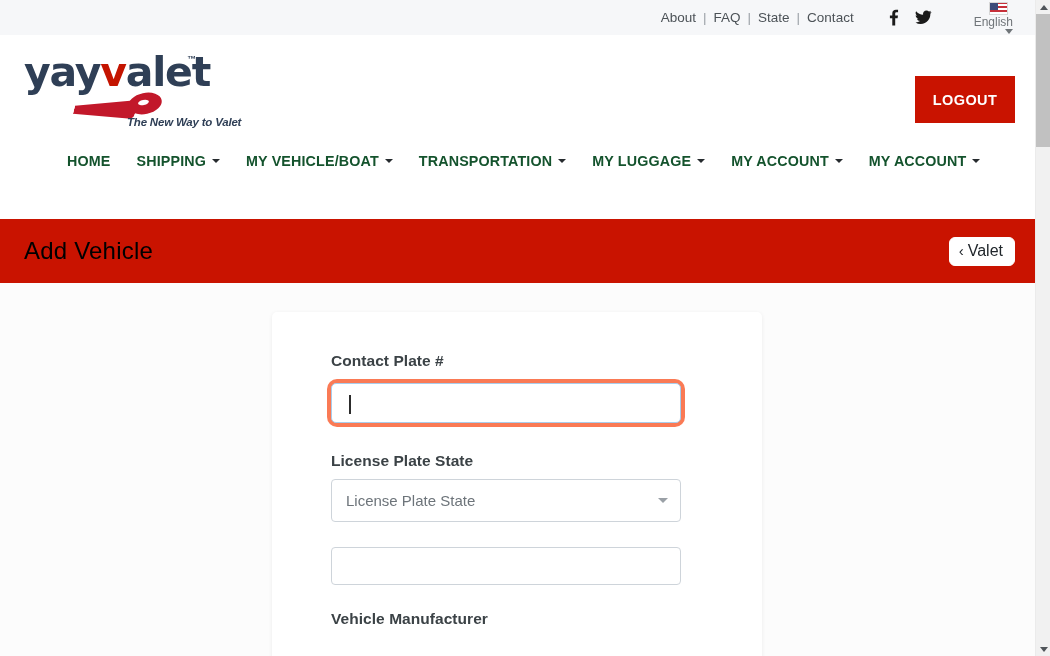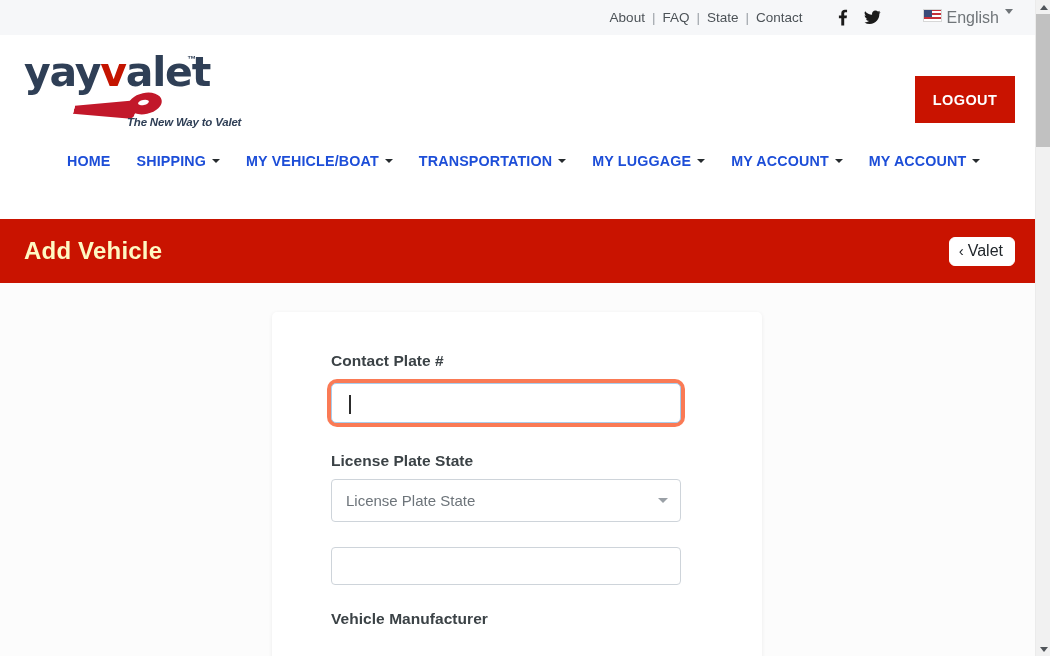--- a/index.html
+++ b/index.html
@@ -50,24 +50,25 @@
   .tb-sep { color: #9aa0a6; padding: 0 5px; }
   .tb-social {
     display: inline-flex;
     align-items: center;
     margin-left: 16px;
     color: #1b1b1b;
   }
   .tb-social .soc { margin-left: 16px; display: inline-flex; align-items: center; }
   .lang {
     display: inline-flex;
-    align-items: flex-start;
+    align-items: flex-end;
     margin-left: 42px;
     color: #707579;
-    font-size: 16px;
+    font-size: 12px;
+    flex-direction: column;
   }
   .flag {
     width: 19px; height: 13px;
     margin-right: 5px;
     position: relative;
     overflow: hidden;
     border: 0.5px solid #d7d7d7;
     background: #ffffff;
     display: inline-block;
     vertical-align: middle;
@@ -180,21 +181,21 @@
     display: flex;
     align-items: flex-start;
     padding-left: 67px;
     padding-top: 8px;
   }
   .navitem {
     display: inline-flex;
     align-items: center;
     font-size: 14.3px;
     font-weight: 700;
-    color: #1d4ed8;
+    color: #14532d;
     letter-spacing: 0.15px;
     margin-right: 26px;
     cursor: pointer;
     white-space: nowrap;
     text-decoration: none;
     justify-content: flex-end;
   }
   .navitem .caret-down {
     border-top-color: #262b2e;
     border-left-width: 4px;
@@ -207,23 +208,23 @@
   .banner {
     height: 64px;
     background: #c91300;
     display: flex;
     align-items: center;
     justify-content: space-between;
     padding: 0 20px 0 24px;
     position: relative;
   }
   .banner-title {
-    color: #fef9c3;
+    color: #000000;
     font-size: 24px;
-    font-weight: 700;
+    font-weight: 400;
     letter-spacing: 0.2px;
   }
   .back-btn {
     background: #ffffff;
     color: #20262b;
     border: 1px solid #ffffff;
     border-radius: 6px;
     padding: 5px 11px 6px 9px;
     font-size: 16px;
     font-family: "Liberation Sans", sans-serif;

